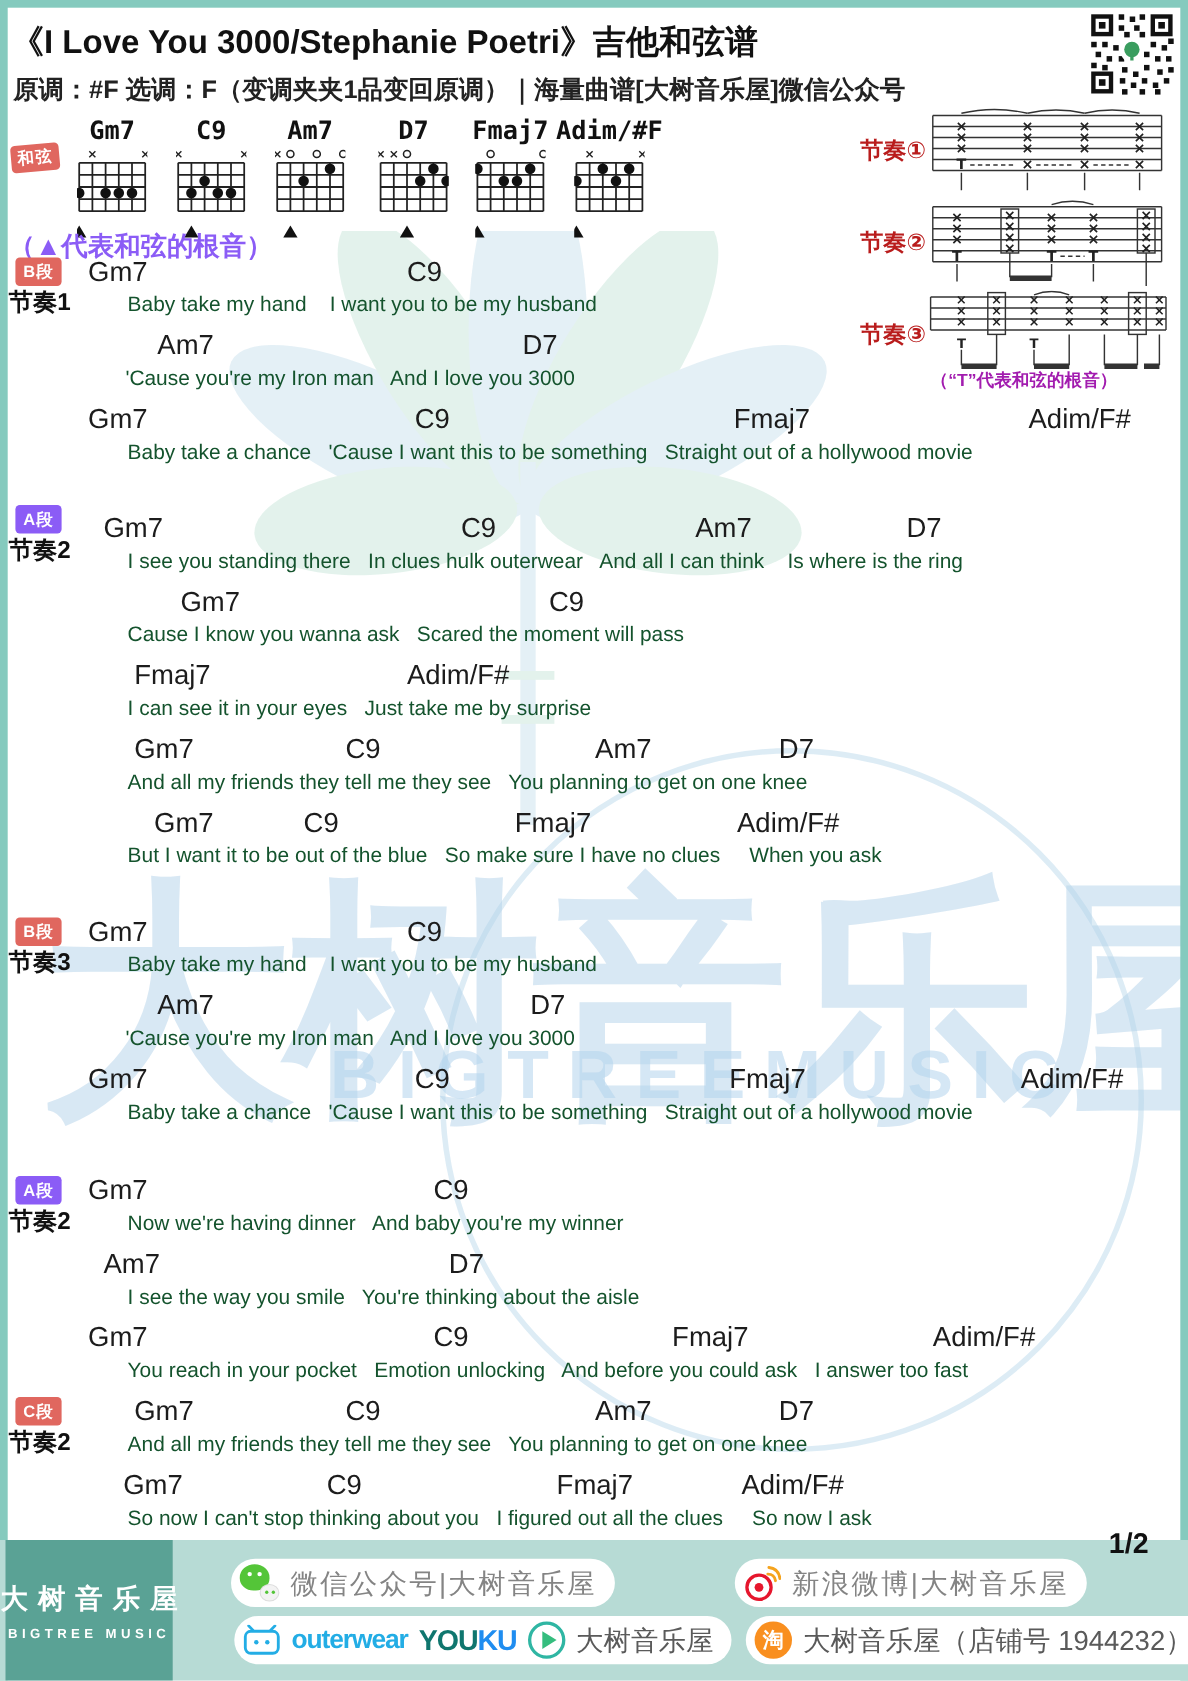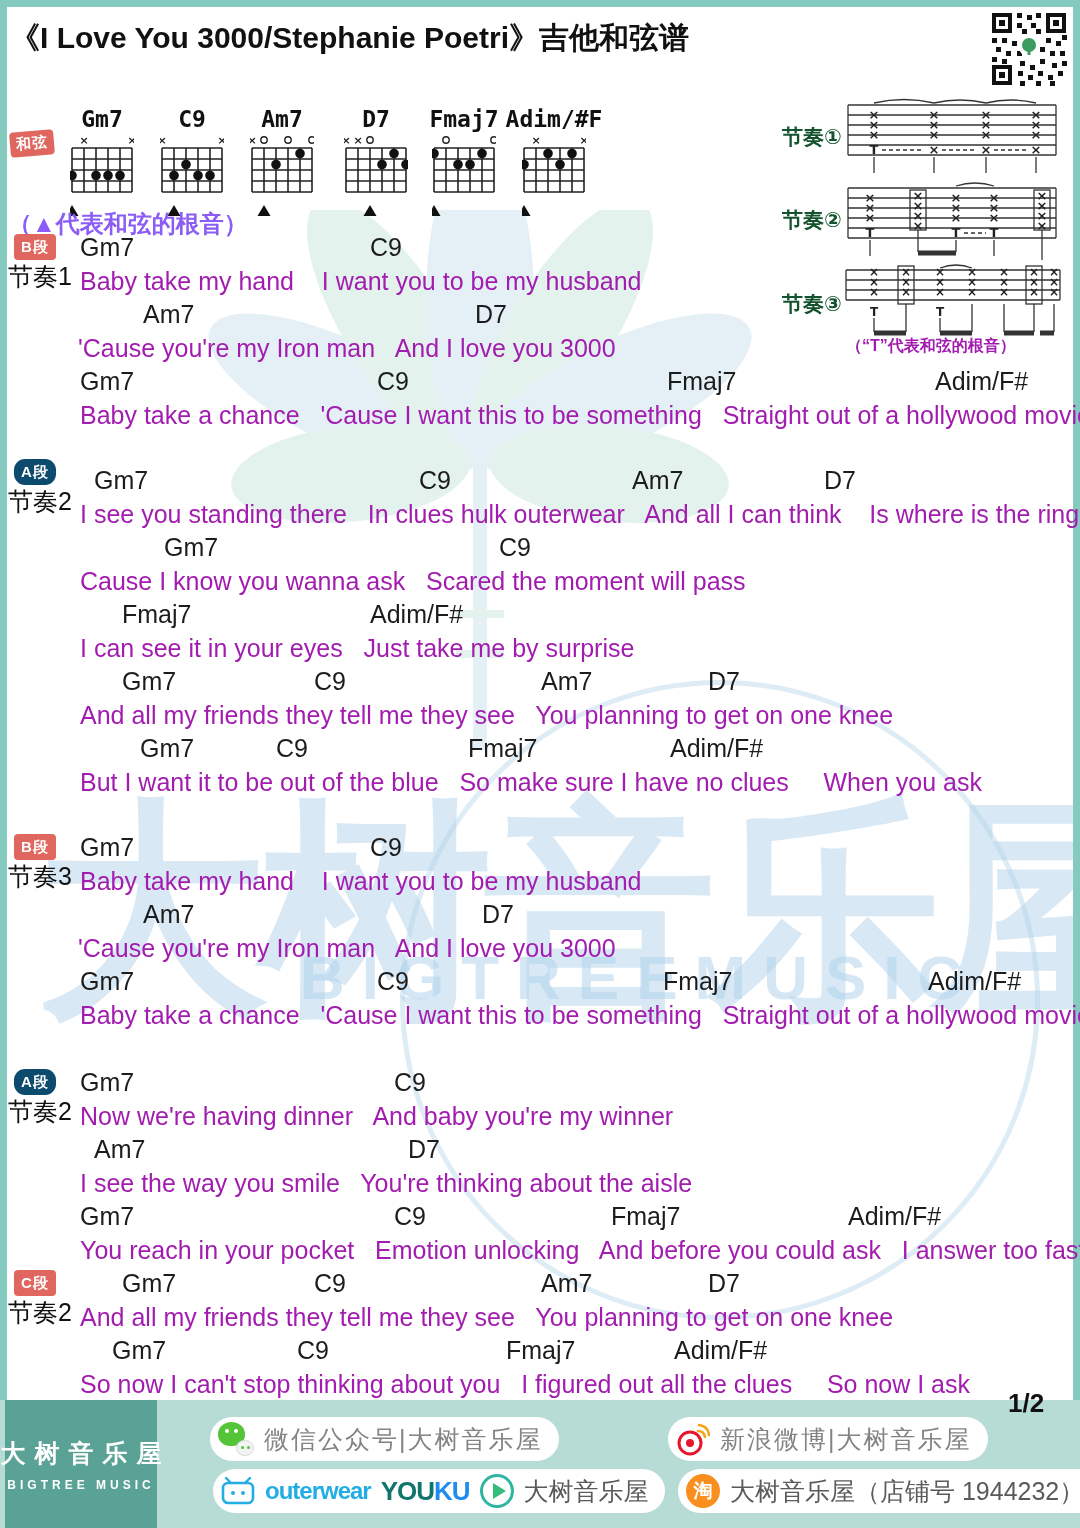--- a/index.html
+++ b/index.html
@@ -23,32 +23,32 @@
   .badge-hexian{left:10px;top:131px;width:44px;height:25px;background:#e0675f;color:#fff;
     font-size:15px;font-weight:bold;border-radius:4px;display:flex;align-items:center;justify-content:center;
     transform:rotate(-5deg);letter-spacing:1px;}
   .chord-cell{top:106px;width:64px;}
   .chord-name{position:absolute;top:0;left:50%;transform:translateX(-50%);font-family:"DejaVu Sans Mono",monospace;
     font-weight:bold;font-size:23px;white-space:nowrap;color:#111;}
   .chord-svg{position:absolute;top:26px;left:0;}
   .legend{left:8px;top:208px;font-size:24px;font-weight:bold;color:#8b5cf6;}
 
   
-  .rh-label{font-size:21px;font-weight:bold;color:#14532d;}
+  .rh-label{font-size:21px;font-weight:bold;color:#b91c1c;}
   .rh-caption{left:846px;top:336px;font-size:16px;font-weight:bold;color:#a21caf;white-space:nowrap;}
 
   
   .seg-badge{width:42px;height:26px;border-radius:4px;color:#fff;font-size:15px;font-weight:bold;
     display:flex;align-items:center;justify-content:center;letter-spacing:1px;}
   .seg-b{background:#e0675f;}
-  .seg-a{background:#0c4a6e;border-radius:11px;}
+  .seg-a{background:#8b5cf6;}
   .seg-c{background:#e0675f;}
-  .seg-rh{font-size:25px;font-weight:normal;color:#111;}
+  .seg-rh{font-size:22px;font-weight:bold;color:#111;}
   .chline span{position:absolute;font-size:25px;color:#1c1c1c;white-space:pre;}
-  .lyline span{position:absolute;font-size:25px;color:#a21caf;white-space:pre;}
+  .lyline span{position:absolute;font-size:19px;color:#14532d;white-space:pre;margin-left:36px;}
 
   .pagenum{left:1008px;top:1388px;font-size:26px;font-weight:bold;color:#111;z-index:9;}
 
   
   .wm{pointer-events:none;}
   .wm-cn{left:36px;top:758px;font-size:232px;font-weight:bold;color:rgba(178,210,234,0.50);
     letter-spacing:-8px;white-space:nowrap;z-index:0;}
   .wm-en{left:300px;top:942px;font-size:62px;font-weight:600;color:rgba(178,212,236,0.55);
     letter-spacing:17px;white-space:nowrap;z-index:0;}
   .wm-circle{left:400px;top:680px;width:640px;height:640px;border-radius:50%;
@@ -102,20 +102,21 @@
   </svg>
   <div class="abs wm wm-circle"></div>
   <div class="abs wm wm-cn">大树音乐屋</div>
   <div class="abs wm wm-en">BIGTREEMUSIC</div>
 
   <div class="abs frame-top"></div>
   <div class="abs frame-left"></div>
   <div class="abs frame-right"></div>
 
   <div class="abs title">《I Love You 3000/Stephanie Poetri》吉他和弦谱</div>
+  <div class="abs subtitle">原调：#F 选调：F（变调夹夹1品变回原调）｜海量曲谱[大树音乐屋]微信公众号</div>
 
   <div class="abs qr">
     <svg width="78" height="76" viewBox="0 0 78 76">
       <rect width="78" height="76" fill="#fff"></rect>
       <g fill="#111">
         <rect x="2" y="2" width="20" height="20"></rect>
           <rect x="56" y="2" width="20" height="20"></rect>
           <rect x="2" y="54" width="20" height="20"></rect>
         <rect x="6" y="6" width="12" height="12" fill="#fff"></rect>
           <rect x="60" y="6" width="12" height="12" fill="#fff"></rect>

